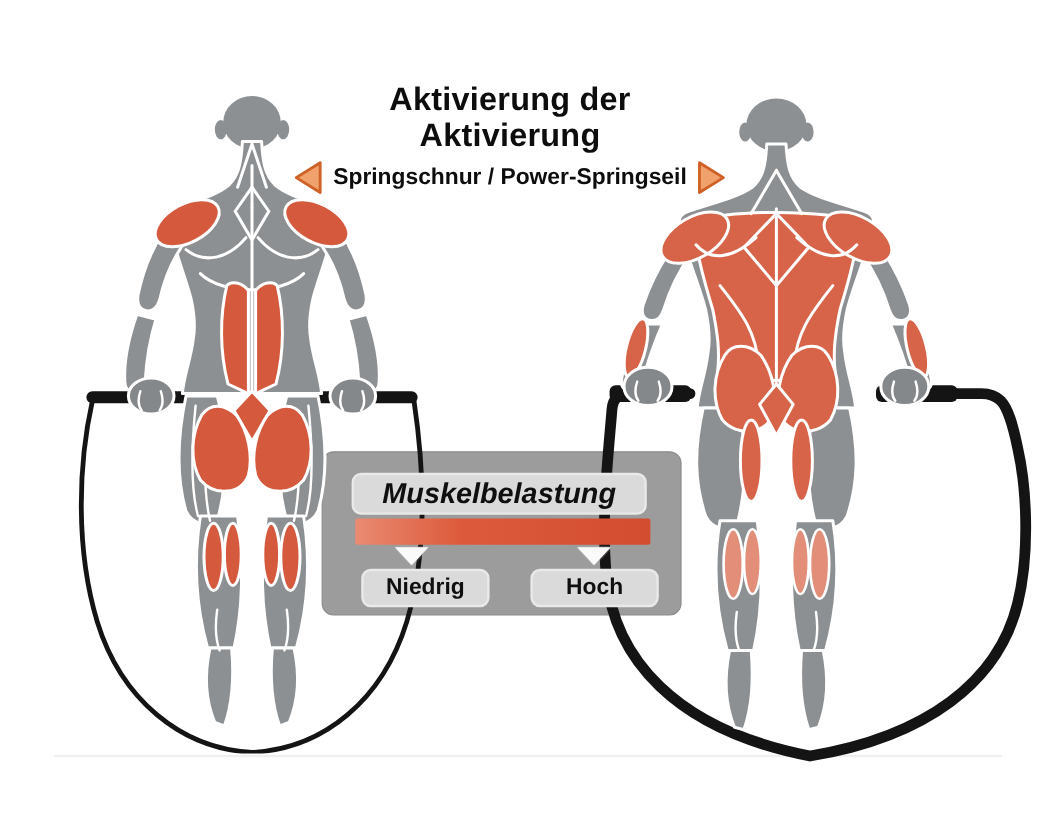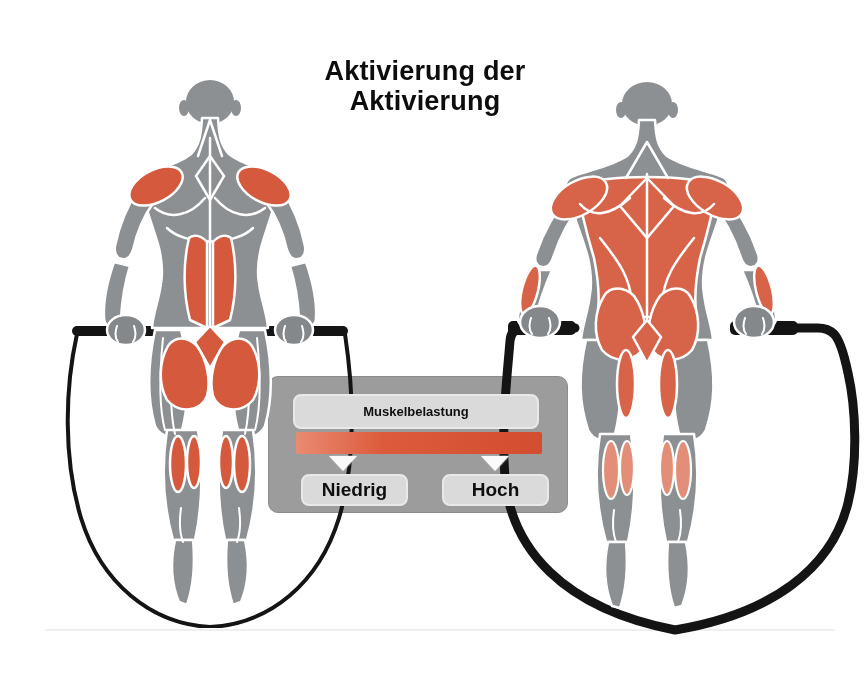--- a/index.html
+++ b/index.html
@@ -1,20 +1,20 @@
 <!DOCTYPE html>
 <html style="--accent-red: #d5593c; --accent-red2: #d76449; --salmon: #e28e79; --body-gray: #8d9093; --panel-gray: #9c9c9c; --box-gray: #dadada; --bar-start: #e98b72; --bar-mid: #dd5b3c; --bar-end: #d34d30; --rope: #141414; --arrow-orange: #f0a16c; --arrow-border: #cf6127;"><head>
 <meta charset="utf-8">
 <style>
   html,body{margin:0;padding:0;background:#fff;}
   #stage{position:relative;width:868px;height:685px;background:#fff;overflow:hidden;
          font-family:"Liberation Sans",sans-serif;}
 
   
-  .title-block{position:absolute;left:244px;top:56px;width:362px;text-align:center;z-index:4;}
+  .title-block{position:absolute;left:244px;top:68px;width:362px;text-align:center;z-index:4;}
   .title-line{font-size:27px;line-height:30px;font-weight:bold;color:#0d0d0d;letter-spacing:.2px;}
   .subtitle-row{margin-top:4px;display:flex;align-items:center;justify-content:center;gap:9px;}
   .subtitle-text{font-size:19px;font-weight:bold;color:#0d0d0d;white-space:nowrap;}
   .tri-icon{display:block;}
 
   
   .fig{position:absolute;z-index:2;}
   #fig-left{left:55px;top:78px;}
   #fig-right{left:480px;top:78px;}
 
@@ -31,21 +31,21 @@
   .handle{fill:var(--rope);}
 
   
   .panel-bg{position:absolute;left:268px;top:376px;width:300px;height:137px;
             background:var(--panel-gray);border:1px solid #8c8c8c;border-radius:10px;
             box-sizing:border-box;z-index:1;}
   .panel-content{position:absolute;left:268px;top:376px;width:300px;height:137px;z-index:3;}
   .pill{position:absolute;background:var(--box-gray);border:2px solid #e9e9e9;border-radius:8px;
         box-sizing:border-box;display:flex;align-items:center;justify-content:center;
         font-weight:bold;color:#0f0f0f;}
-  .pill-header{left:25px;top:18px;width:246px;height:35px;font-size:13px;}
+  .pill-header{left:25px;top:18px;width:246px;height:35px;font-size:24px;font-style:italic;}
   .pill-low{left:33px;top:98px;width:107px;height:32px;font-size:19px;}
   .pill-high{left:174px;top:98px;width:107px;height:32px;font-size:19px;}
   .load-bar{position:absolute;left:28px;top:56px;width:246px;height:22px;border-radius:2px;
             background:linear-gradient(90deg,var(--bar-start) 0%,var(--bar-mid) 35%,var(--bar-end) 100%);}
   .down-tri{position:absolute;width:0;height:0;
             border-left:14px solid transparent;border-right:14px solid transparent;
             border-top:15px solid #fafafa;filter:drop-shadow(0 0 1px #bbb);}
   .down-tri.low{left:61px;top:80px;}
   .down-tri.high{left:213px;top:80px;}
 
@@ -174,20 +174,29 @@
     </g>
 
     <ellipse class="hand" cx="60" cy="244" rx="20" ry="16"></ellipse>
     <ellipse class="hand" cx="274" cy="244" rx="20" ry="16"></ellipse>
     <path class="wline-thin" d="M51,240 C49,246 49,252 52,256 M69,240 C71,246 71,252 68,256 M265,240 C263,246 263,252 266,256 M283,240 C285,246 285,252 282,256"></path>
   </svg>
 
   <div class="title-block">
     <div class="title-line">Aktivierung der</div>
     <div class="title-line">Aktivierung</div>
+    <div class="subtitle-row">
+      <svg class="tri-icon" width="26" height="32" viewBox="0 0 26 32">
+        <polygon points="24,3 3,16 24,29" fill="var(--arrow-orange)" stroke="var(--arrow-border)" stroke-width="2.5" stroke-linejoin="round"></polygon>
+      </svg>
+      <span class="subtitle-text">Springschnur / Power-Springseil</span>
+      <svg class="tri-icon" width="26" height="32" viewBox="0 0 26 32">
+        <polygon points="2,3 23,16 2,29" fill="var(--arrow-orange)" stroke="var(--arrow-border)" stroke-width="2.5" stroke-linejoin="round"></polygon>
+      </svg>
+    </div>
   </div>
 
   <div class="panel-content">
     <div class="pill pill-header">Muskelbelastung</div>
     <div class="load-bar"></div>
     <div class="down-tri low"></div>
     <div class="down-tri high"></div>
     <div class="pill pill-low">Niedrig</div>
     <div class="pill pill-high">Hoch</div>
   </div>

